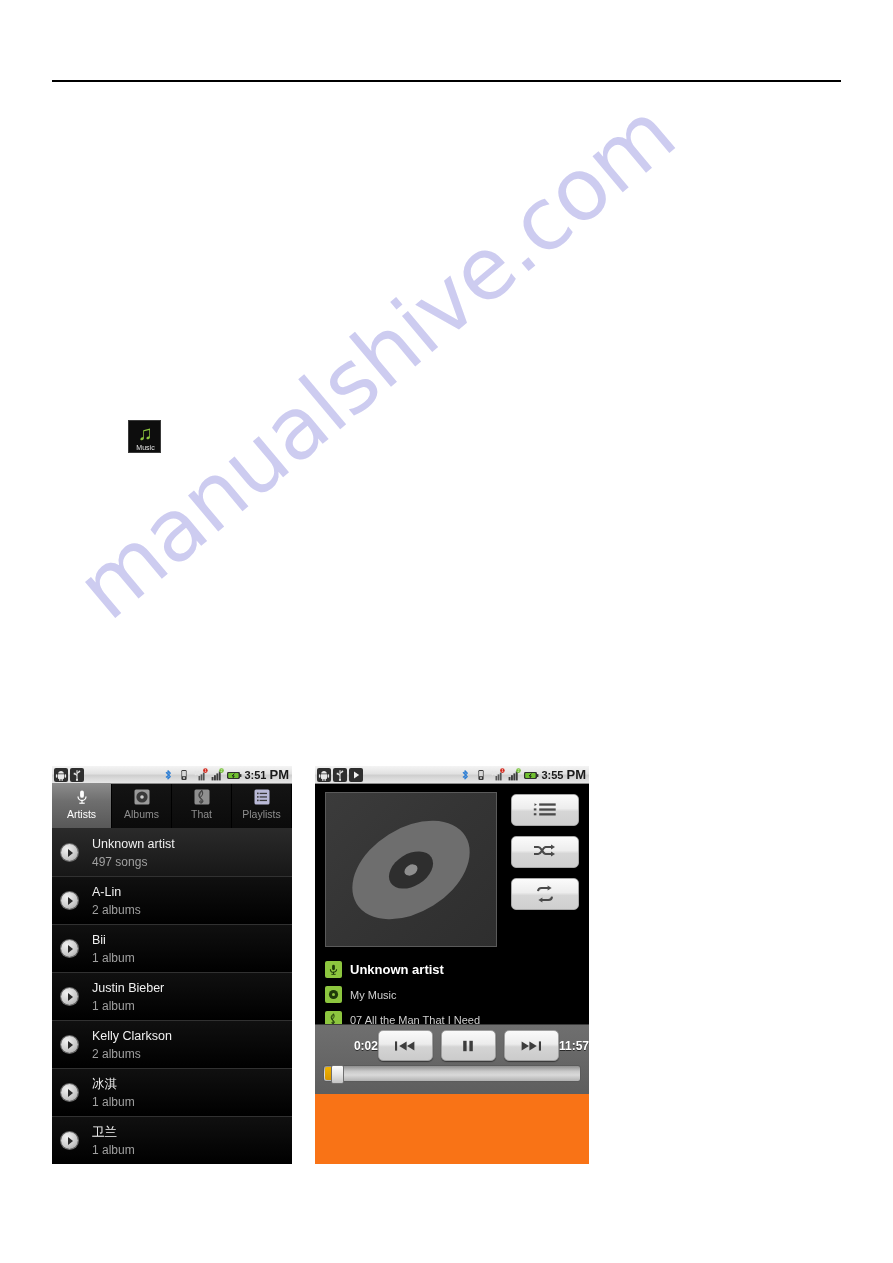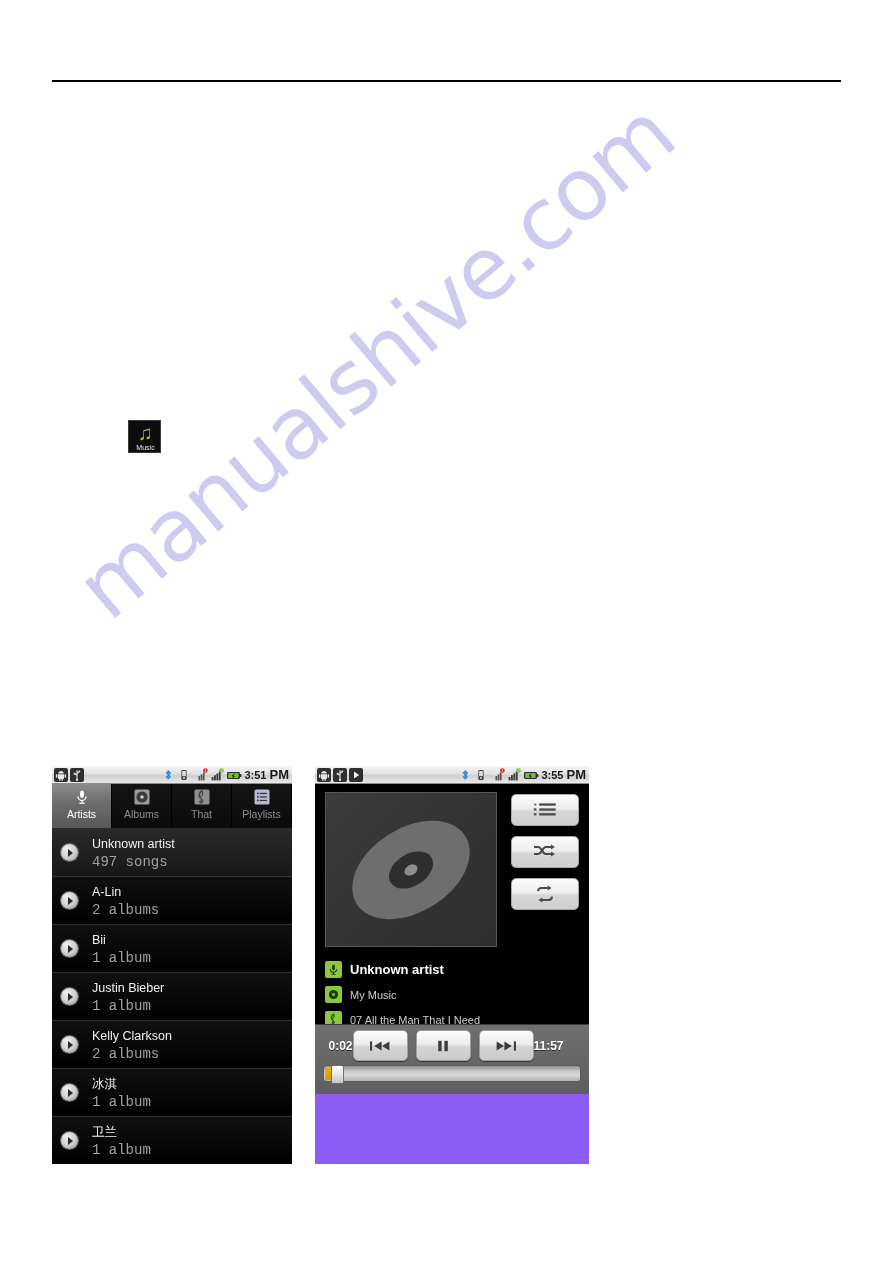--- a/index.html
+++ b/index.html
@@ -82,21 +82,21 @@
     font-size: 7px;
     color: #e8e8e8;
     font-family: "Liberation Sans", sans-serif;
   }
 
   
   .screens { position: absolute; left: 0; top: 0; z-index: 7; }
 
   .phone {
     position: absolute;
-    background: #8b5cf6;
+    background: #f97316;
     overflow: hidden;
   }
   .phone-left  { left: 52px;  top: 766px; width: 240px; height: 398px; }
   .phone-right { left: 315px; top: 766px; width: 274px; height: 398px; }
 
   
   .statusbar {
     position: relative;
     height: 18px;
     width: 100%;
@@ -203,25 +203,25 @@
     margin-left: 2px;
   }
   .row-text { flex: 1 1 auto; padding-left: 6px; }
   .row-title {
     font-size: 12.5px;
     color: #f0f0f0;
     line-height: 15px;
     font-family: "Liberation Sans", sans-serif;
   }
   .row-sub {
-    font-size: 14px;
+    font-size: 12px;
     color: #a0a0a0;
     line-height: 13px;
     margin-top: 4px;
-    font-family: Liberation Mono, monospace;
+    font-family: Liberation Sans, sans-serif;
   }
 
   
   .player-body {
     position: relative;
     width: 100%;
     height: 310px;
     background: #000;
     padding: 8px 8px 0 10px;
   }
@@ -298,22 +298,22 @@
     position: absolute;
     left: 0; bottom: 0;
     width: 100%;
     height: 70px;
     background: linear-gradient(to bottom, #6f6f6f 0%, #5e5e5e 100%);
     border-top: 1px solid #3b3b3b;
   }
   .transport-row {
     display: flex;
     align-items: center;
-    justify-content: center;
-    padding: 5px 20px 0 8px;
+    justify-content: flex-end;
+    padding: 5px 0 0 8px;
   }
   .time-label {
     font-size: 12px;
     font-weight: bold;
     color: #ffffff;
     font-family: "Liberation Sans", sans-serif;
     text-shadow: 0 1px 0 rgba(0,0,0,0.6);
     flex: 0 0 auto;
   }
   .ctrl-group { display: flex; gap: 8px; }

